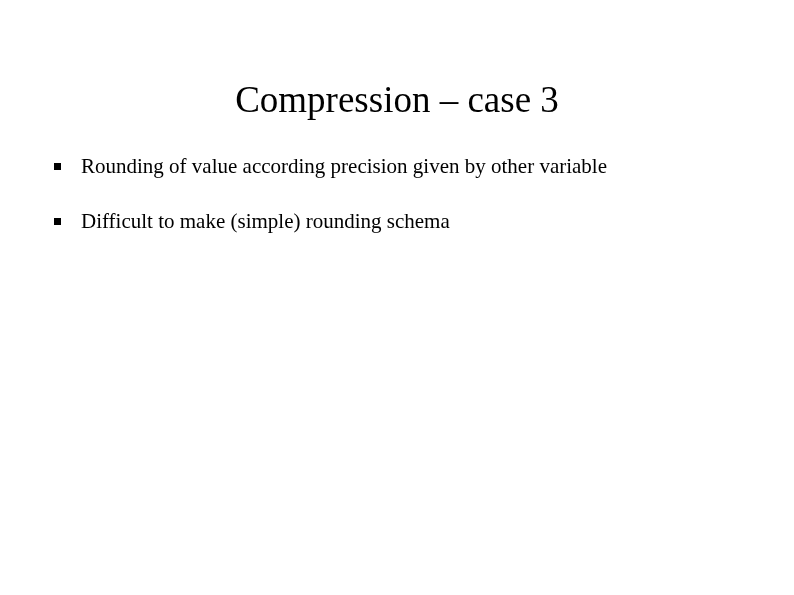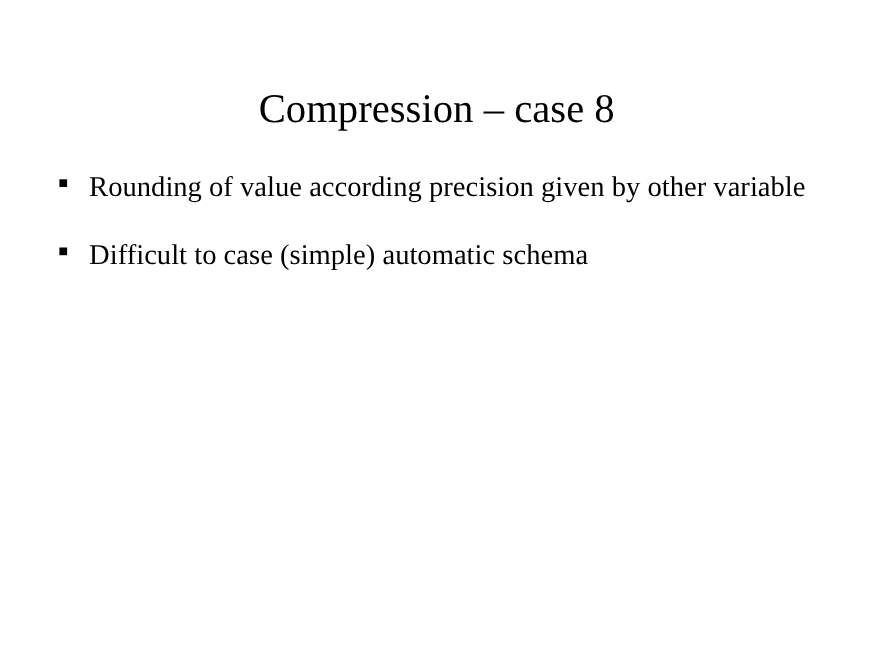--- a/index.html
+++ b/index.html
@@ -29,44 +29,44 @@
   .bullets {
     position: absolute;
     top: 150px;
     left: 54px;
     right: 54px;
   }
   .bullet-item {
     display: flex;
     align-items: flex-start;
     margin-bottom: 22px;
-    font-size: 26px;
+    font-size: 21px;
     line-height: 1.55;
   }
   .bullet-dot {
     flex: 0 0 auto;
     width: 7px;
     height: 7px;
     background: #000000;
     margin-top: 13px;
     margin-right: 20px;
   }
   .bullet-text {
     flex: 1 1 auto;
   }
 </style>
 </head>
 <body>
 
 <div class="slide">
-  <div class="title">Compression – case 8</div>
+  <div class="title">Compression – case 3</div>
 
   <div class="bullets">
     <div class="bullet-item">
       <span class="bullet-dot"></span>
       <span class="bullet-text">Rounding of value according precision given by other variable</span>
     </div>
     <div class="bullet-item">
       <span class="bullet-dot"></span>
-      <span class="bullet-text">Difficult to case (simple) automatic schema</span>
+      <span class="bullet-text">Difficult to make (simple) rounding schema</span>
     </div>
   </div>
 </div>
 
 </body></html>

